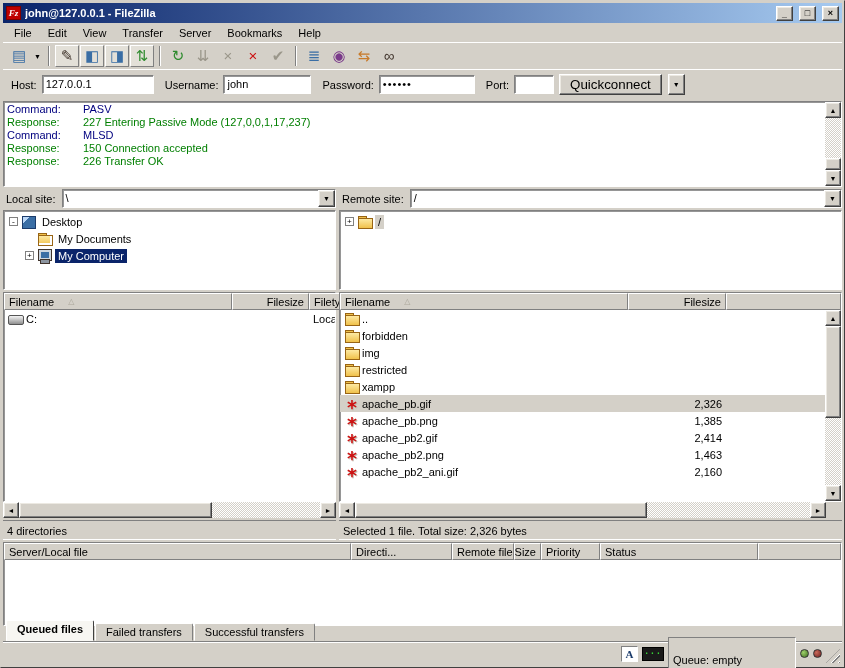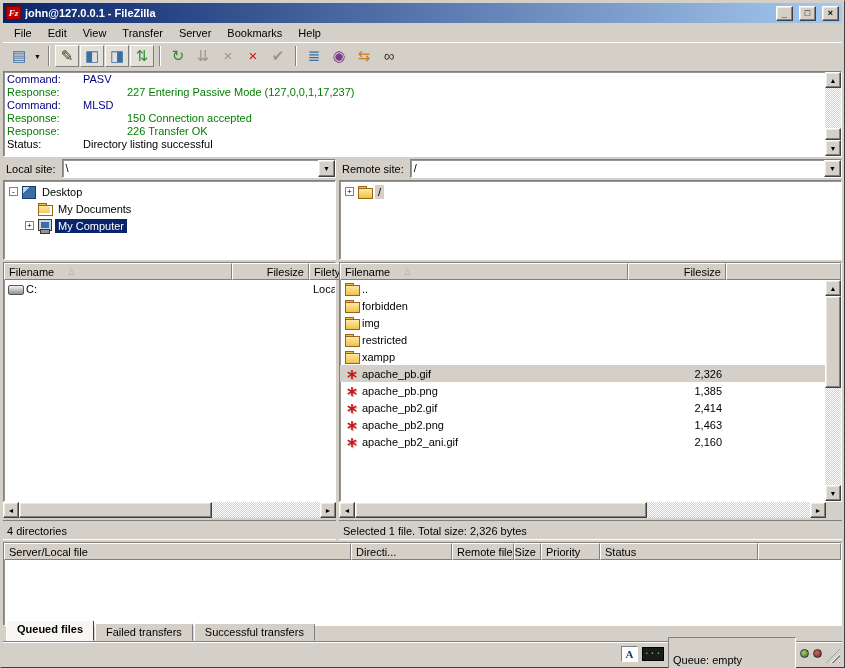--- a/index.html
+++ b/index.html
@@ -47,21 +47,21 @@
     box-shadow: inset -1px -1px 0 #808080, inset 1px 1px 0 #ece9e2; }
   .q-dd { width:17px; height:21px; background:#d4d0c8; border:1px solid; border-color:#fff #404040 #404040 #fff;
     box-shadow: inset -1px -1px 0 #808080, inset 1px 1px 0 #ece9e2; font-size:7px;
     display:flex; align-items:center; justify-content:center; margin-left:1px; }
 
   
   .logbox { height:86px; flex:0 0 auto; background:#fff; margin-top:2px; display:flex; }
   .log-lines { flex:1; padding:1px 0 0 3px; overflow:hidden; }
   .log-row { display:flex; line-height:13px; white-space:nowrap; }
   .log-label { width:76px; flex:0 0 auto; }
-  .t-command { color:#00007f; } .t-response { color:#007f00;gap:44px; } .t-status { color:#000; }
+  .t-command { color:#00007f; } .t-response { color:#007f00; } .t-status { color:#000; }
 
   
   .vscroll { width:16px; flex:0 0 auto; display:flex; flex-direction:column;
     background-image:linear-gradient(45deg,#fff 25%,transparent 25%,transparent 75%,#fff 75%),
       linear-gradient(45deg,#fff 25%,#d4d0c8 25%,#d4d0c8 75%,#fff 75%);
     background-size:2px 2px; background-position:0 0,1px 1px; }
   .sb-btn { width:16px; height:16px; flex:0 0 auto; background:#d4d0c8; border:1px solid; border-color:#fff #404040 #404040 #fff;
     box-shadow: inset -1px -1px 0 #808080, inset 1px 1px 0 #ece9e2; font-size:7px; color:#000;
     display:flex; align-items:center; justify-content:center; }
   .sb-thumb { background:#d4d0c8; border:1px solid; border-color:#fff #404040 #404040 #fff;
@@ -208,20 +208,32 @@
     <span class="tb-btn disabled">×</span>
     <span class="tb-btn c-red">×</span>
     <span class="tb-btn disabled">✔</span>
     <span class="tb-sep"></span>
     <span class="tb-btn c-blue">≣</span>
     <span class="tb-btn c-purple">◉</span>
     <span class="tb-btn c-orange">⇆</span>
     <span class="tb-btn c-dark">∞</span>
   </div>
 
+  <div class="quickbar">
+    <span>Host:</span>
+    <div class="tfield deep f-host">127.0.0.1</div>
+    <span class="q-label">Username:</span>
+    <div class="tfield deep f-user">john</div>
+    <span class="q-label">Password:</span>
+    <div class="tfield deep f-pass">••••••</div>
+    <span class="q-label">Port:</span>
+    <div class="tfield deep f-port"></div>
+    <button class="q-btn">Quickconnect</button>
+    <span class="q-dd">▼</span>
+  </div>
 
   <div class="logbox deep">
     <div class="log-lines">
       <div class="log-row t-command">
         <span class="log-label">Command:</span>
           <span>PASV</span>
         </div>
       <div class="log-row t-response">
         <span class="log-label">Response:</span>
           <span>227 Entering Passive Mode (127,0,0,1,17,237)</span>
@@ -230,24 +242,20 @@
         <span class="log-label">Command:</span>
           <span>MLSD</span>
         </div>
       <div class="log-row t-response">
         <span class="log-label">Response:</span>
           <span>150 Connection accepted</span>
         </div>
       <div class="log-row t-response">
         <span class="log-label">Response:</span>
           <span>226 Transfer OK</span>
-        </div>
-      <div class="log-row t-status">
-        <span class="log-label">Status:</span>
-          <span>Directory listing successful</span>
         </div>
     </div>
     <div class="vscroll">
       <span class="sb-btn">▲</span>
       <span class="sb-space"></span>
       <span class="sb-thumb" style="height:12px"></span>
       <span class="sb-btn">▼</span>
     </div>
   </div>
 

